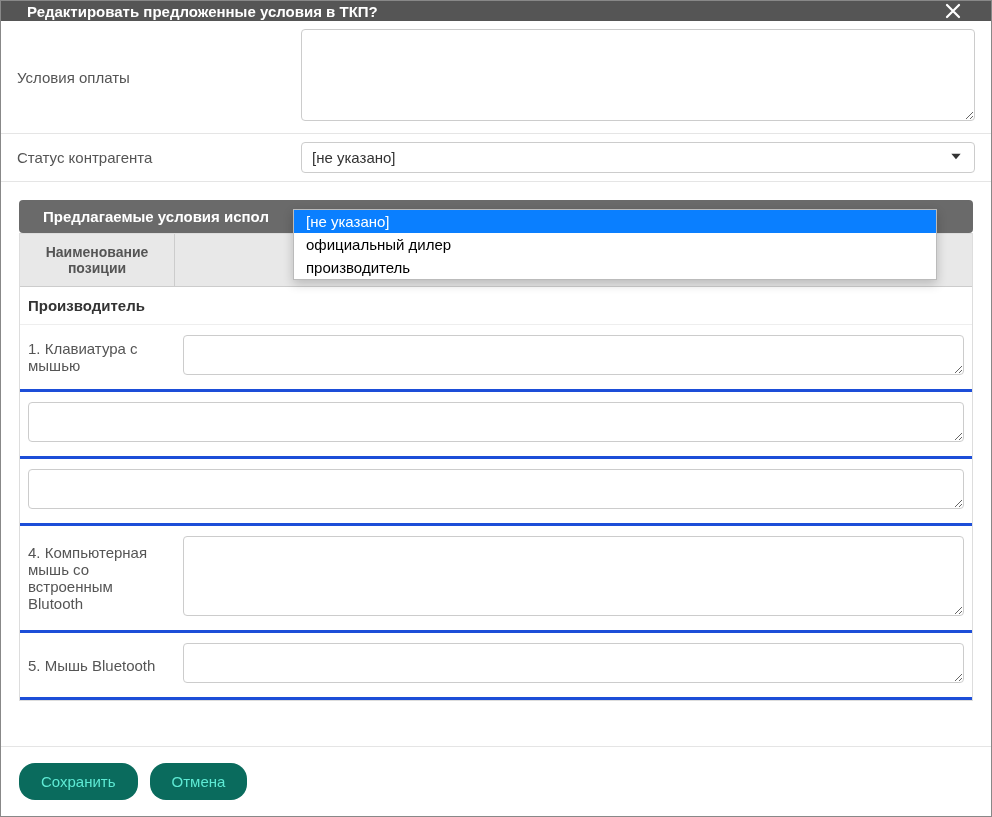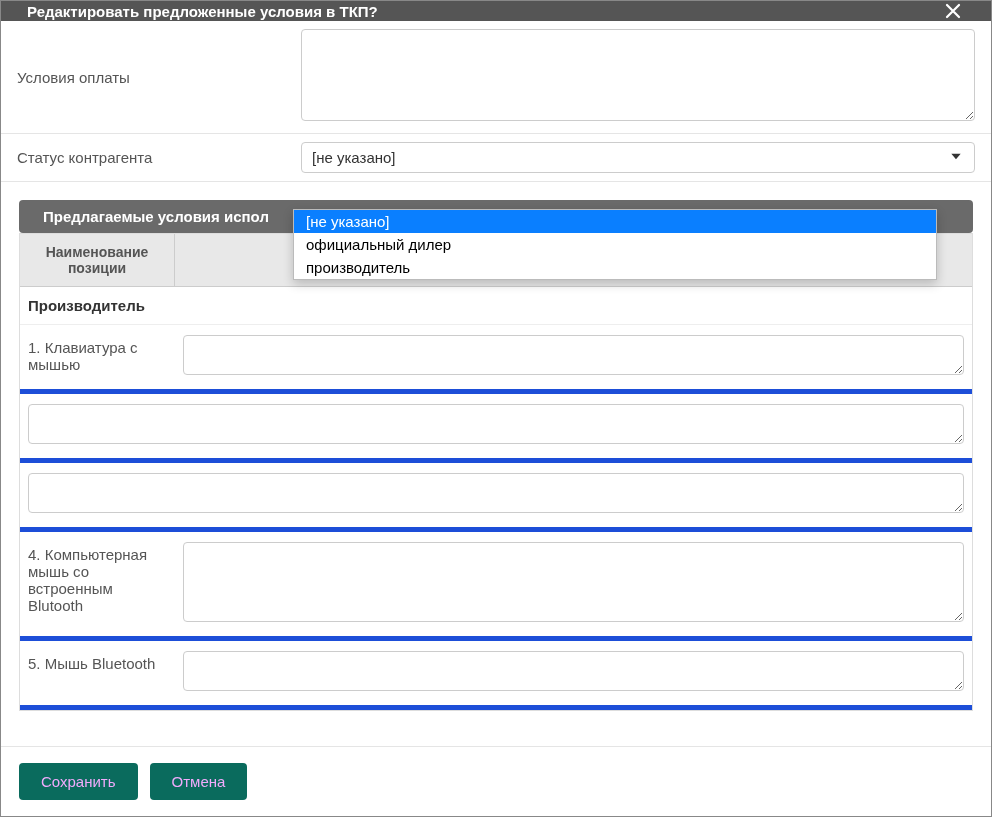--- a/index.html
+++ b/index.html
@@ -154,21 +154,22 @@
 
     .spec-group-title {
       padding: 10px 8px;
       font-size: 15px;
       font-weight: bold;
       color: #333;
       border-bottom: 1px solid #eee;
     }
     .spec-row {
       display: flex;
-      border-bottom: 5px solid #1d4ed8;
+      border-bottom: 3px solid #1d4ed8;
+      align-items: center;
     }
     .spec-row .name {
       width: 155px;
       flex: 0 0 155px;
       padding: 14px 8px 14px 8px;
       font-size: 15px;
       color: #555;
     }
     .spec-row .value {
       flex: 1 1 auto;
@@ -189,24 +190,24 @@
     .footer {
       flex: 0 0 auto;
       padding: 16px 18px;
       display: flex;
       gap: 12px;
       border-top: 1px solid #e5e5e5;
       background: #fff;
     }
     .btn {
       border: none;
-      border-radius: 4px;
+      border-radius: 16px;
       padding: 10px 22px;
       font-size: 15px;
-      color: #f0abfc;
+      color: #5eead4;
       background: #0a6b5d;
       cursor: pointer;
     }
 
     
     .body::-webkit-scrollbar { width: 16px; background: #f1f1f1; }
     .body::-webkit-scrollbar-thumb { background: #c1c1c1; }
     .body::-webkit-scrollbar-button {
       height: 16px;
       background: #f1f1f1;

